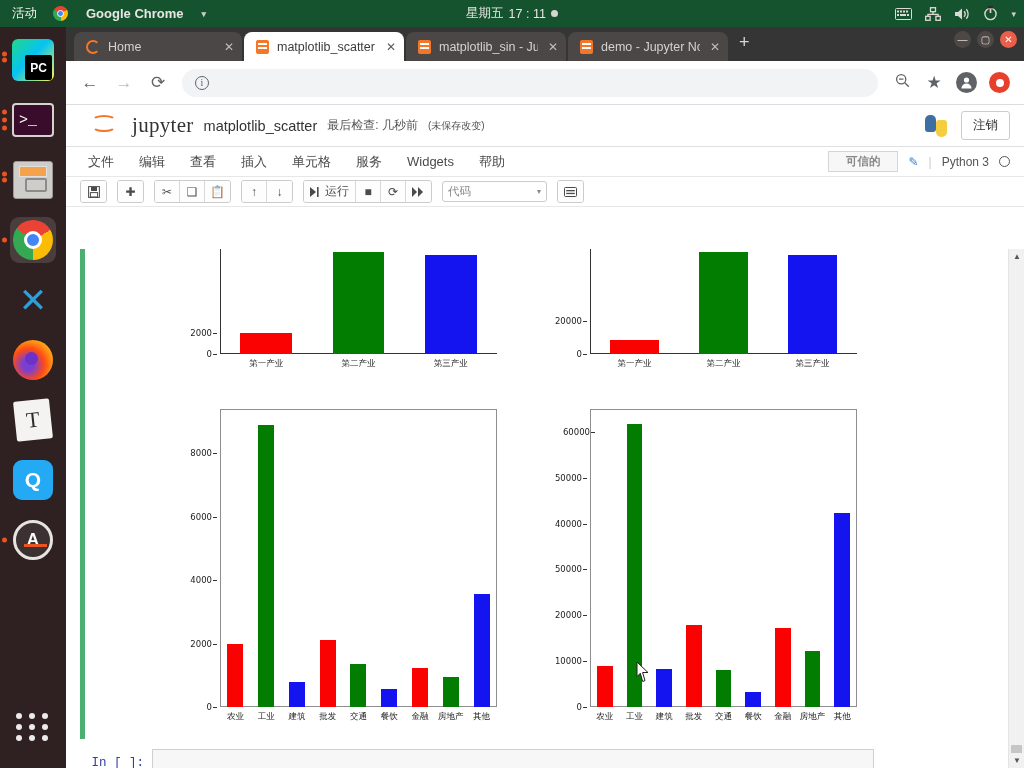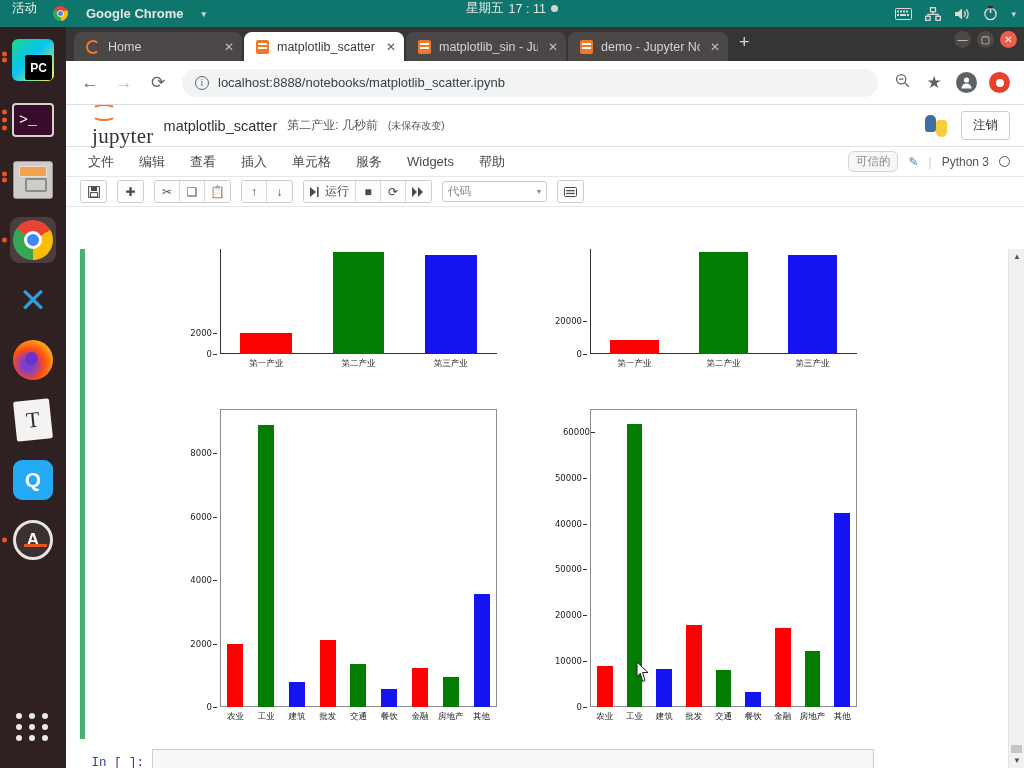--- a/index.html
+++ b/index.html
@@ -6,22 +6,22 @@
   html, body {
     width: 1024px; height: 768px; overflow: hidden;
     font-family: "Liberation Sans", sans-serif;
     background: #2c2c2c;
   }
   #screen { position: relative; width: 1024px; height: 768px; }
 
   
   #topbar {
     position: absolute; top: 0; left: 0; width: 1024px; height: 27px;
-    background: #0f766e; color: #e8e6e3;
-    display: flex; font-size: 12.5px;
+    background: #14532d; color: #e8e6e3;
+    display: flex; align-items: center; font-size: 12.5px;
   }
   .tb-activities { padding: 0 10px 0 12px; font-size: 12.5px; color: #f2f0ee; }
   .tb-app { display: flex; align-items: center; gap: 18px; padding: 0 6px; font-weight: bold; font-size: 13px;}
   .chrome-dot {
     width: 15px; height: 15px; border-radius: 50%;
     background:
       conic-gradient(from -60deg, #ea4335 0 120deg, #fbbc05 0 240deg, #34a853 0 360deg);
     position: relative; display:inline-block;
   }
   .chrome-dot::after {
@@ -144,21 +144,21 @@
   .avatar-ic { width: 21px; height: 21px; border-radius: 50%; background: #5f6368;
     color: #fff; display: flex; align-items: center; justify-content: center; font-size: 12px; }
   .ext-ic { width: 21px; height: 21px; border-radius: 50%; background: #e8402a;
     display:flex; align-items:center; justify-content:center; }
   .ext-ic::after { content:""; width:8px; height:8px; border-radius:50%; background:#fff; }
 
   
   #jpage { height: 663px; background: #fff; position: relative; overflow: hidden; }
   #jheader { height: 42px; display: flex; align-items: center; padding: 0 14px 0 26px;
     border-bottom: 1px solid #e0e0e0; gap: 10px; }
-  .jlogo { display: flex; align-items: baseline; gap: 3px; flex-direction: column; }
+  .jlogo { display: flex; align-items: baseline; gap: 20px; }
   .jlogo-mark { width: 20px; height: 18px; position: relative; }
   .jlogo-mark::before, .jlogo-mark::after {
     content:""; position:absolute; left:0; width:20px; height:7px;
     border: 2.4px solid #f37726; border-radius: 50%; border-top-color: transparent;
     border-left-color: transparent; border-right-color: transparent;
   }
   .jlogo-mark::before { top: 1px; transform: rotate(180deg); }
   .jlogo-mark::after  { bottom: 0; }
   .jlogo-text { font-size: 21px; color: #333; font-family: "Liberation Serif", serif; letter-spacing: .3px;}
   .jname { font-size: 14.5px; color: #333; }
@@ -169,22 +169,22 @@
   .py-logo::before, .py-logo::after { content:""; position:absolute; width:11px; height:17px; border-radius: 5px 5px 3px 3px;}
   .py-logo::before { background: #3d6fa3; left: 0; top: 0; }
   .py-logo::after  { background: #f5cd3f; right: 0; bottom: 0; border-radius: 3px 3px 5px 5px; }
   .logout-btn { border: 1px solid #ccc; border-radius: 3px; font-size: 12.5px;
     padding: 5px 11px; color: #333; background: #fff; }
 
   #jmenubar { height: 30px; display: flex; align-items: center; padding-left: 22px;
     gap: 25px; border-bottom: 1px solid #e7e7e7; font-size: 13px; color: #4a4a4a; }
   .jmenu-right { margin-left: auto; display: flex; align-items: center; gap: 10px;
     padding-right: 14px; font-size: 12px; color: #555; }
-  .trusted-box { border: 1px solid #d5d5d5; border-radius: 6px; padding: 2px 7px;
-    color: #888; font-size: 11.5px; background: #f7f7f7; }
+  .trusted-box { border: 1px solid #d5d5d5; border-radius: 0; padding: 2px 17px;
+    color: #888; font-size: 11.5px; background: #f7f7f7; font-weight: bold; }
   .kernel-sep { color: #ccc; }
   .kernel-idle { width: 11px; height: 11px; border-radius: 50%; border: 1.4px solid #555; display:inline-block;}
 
   #jtoolbar { height: 30px; display: flex; align-items: center; gap: 1px;
     padding-left: 14px; border-bottom: 1px solid #e7e7e7; background: #fff; }
   .tgroup { display: flex; border: 1px solid #ccc; border-radius: 3px; overflow: hidden; margin-right: 9px; }
   .tbtn { min-width: 25px; height: 21px; background: #fdfdfd; border-right: 1px solid #d8d8d8;
     display: flex; align-items: center; justify-content: center; font-size: 12px; color: #4b4b4b;
     padding: 0 4px; }
   .tbtn:last-child { border-right: none; }
@@ -376,21 +376,20 @@
         <span class="wbtn close">✕</span>
       </div>
     </div>
 
     <div id="omnibar">
       <span class="nav-ic">←</span>
       <span class="nav-ic dim">→</span>
       <span class="nav-ic">⟳</span>
       <div id="urlbox">
         <span class="info-ic">i</span>
-        <span title="搜索或输入网址">localhost:8888/notebooks/matplotlib_scatter.ipynb</span>
       </div>
       <div class="om-right">
         <span class="nav-ic">
           <svg width="15" height="15" viewBox="0 0 15 15">
               <circle cx="6.2" cy="6.2" r="4.6" fill="none" stroke="#5f6368" stroke-width="1.3"></circle>
               <path d="M9.8 9.8l4 4M4 6.2h4.4" stroke="#5f6368" stroke-width="1.3"></path>
             </svg>
         </span>
         <span class="nav-ic">★</span>
         <span class="avatar-ic">
@@ -404,21 +403,21 @@
     </div>
 
     <div id="jpage">
 
       <div id="jheader">
         <span class="jlogo">
           <span class="jlogo-mark"></span>
           <span class="jlogo-text">jupyter</span>
         </span>
         <span class="jname">matplotlib_scatter</span>
-        <span class="jchk">第二产业: 几秒前</span>
+        <span class="jchk">最后检查: 几秒前</span>
         <span class="jdirty">(未保存改变)</span>
         <span class="jh-right">
           <span class="py-logo"></span>
           <span class="logout-btn">注销</span>
         </span>
       </div>
 
       <div id="jmenubar">
         <span>文件</span>
         <span>编辑</span>

